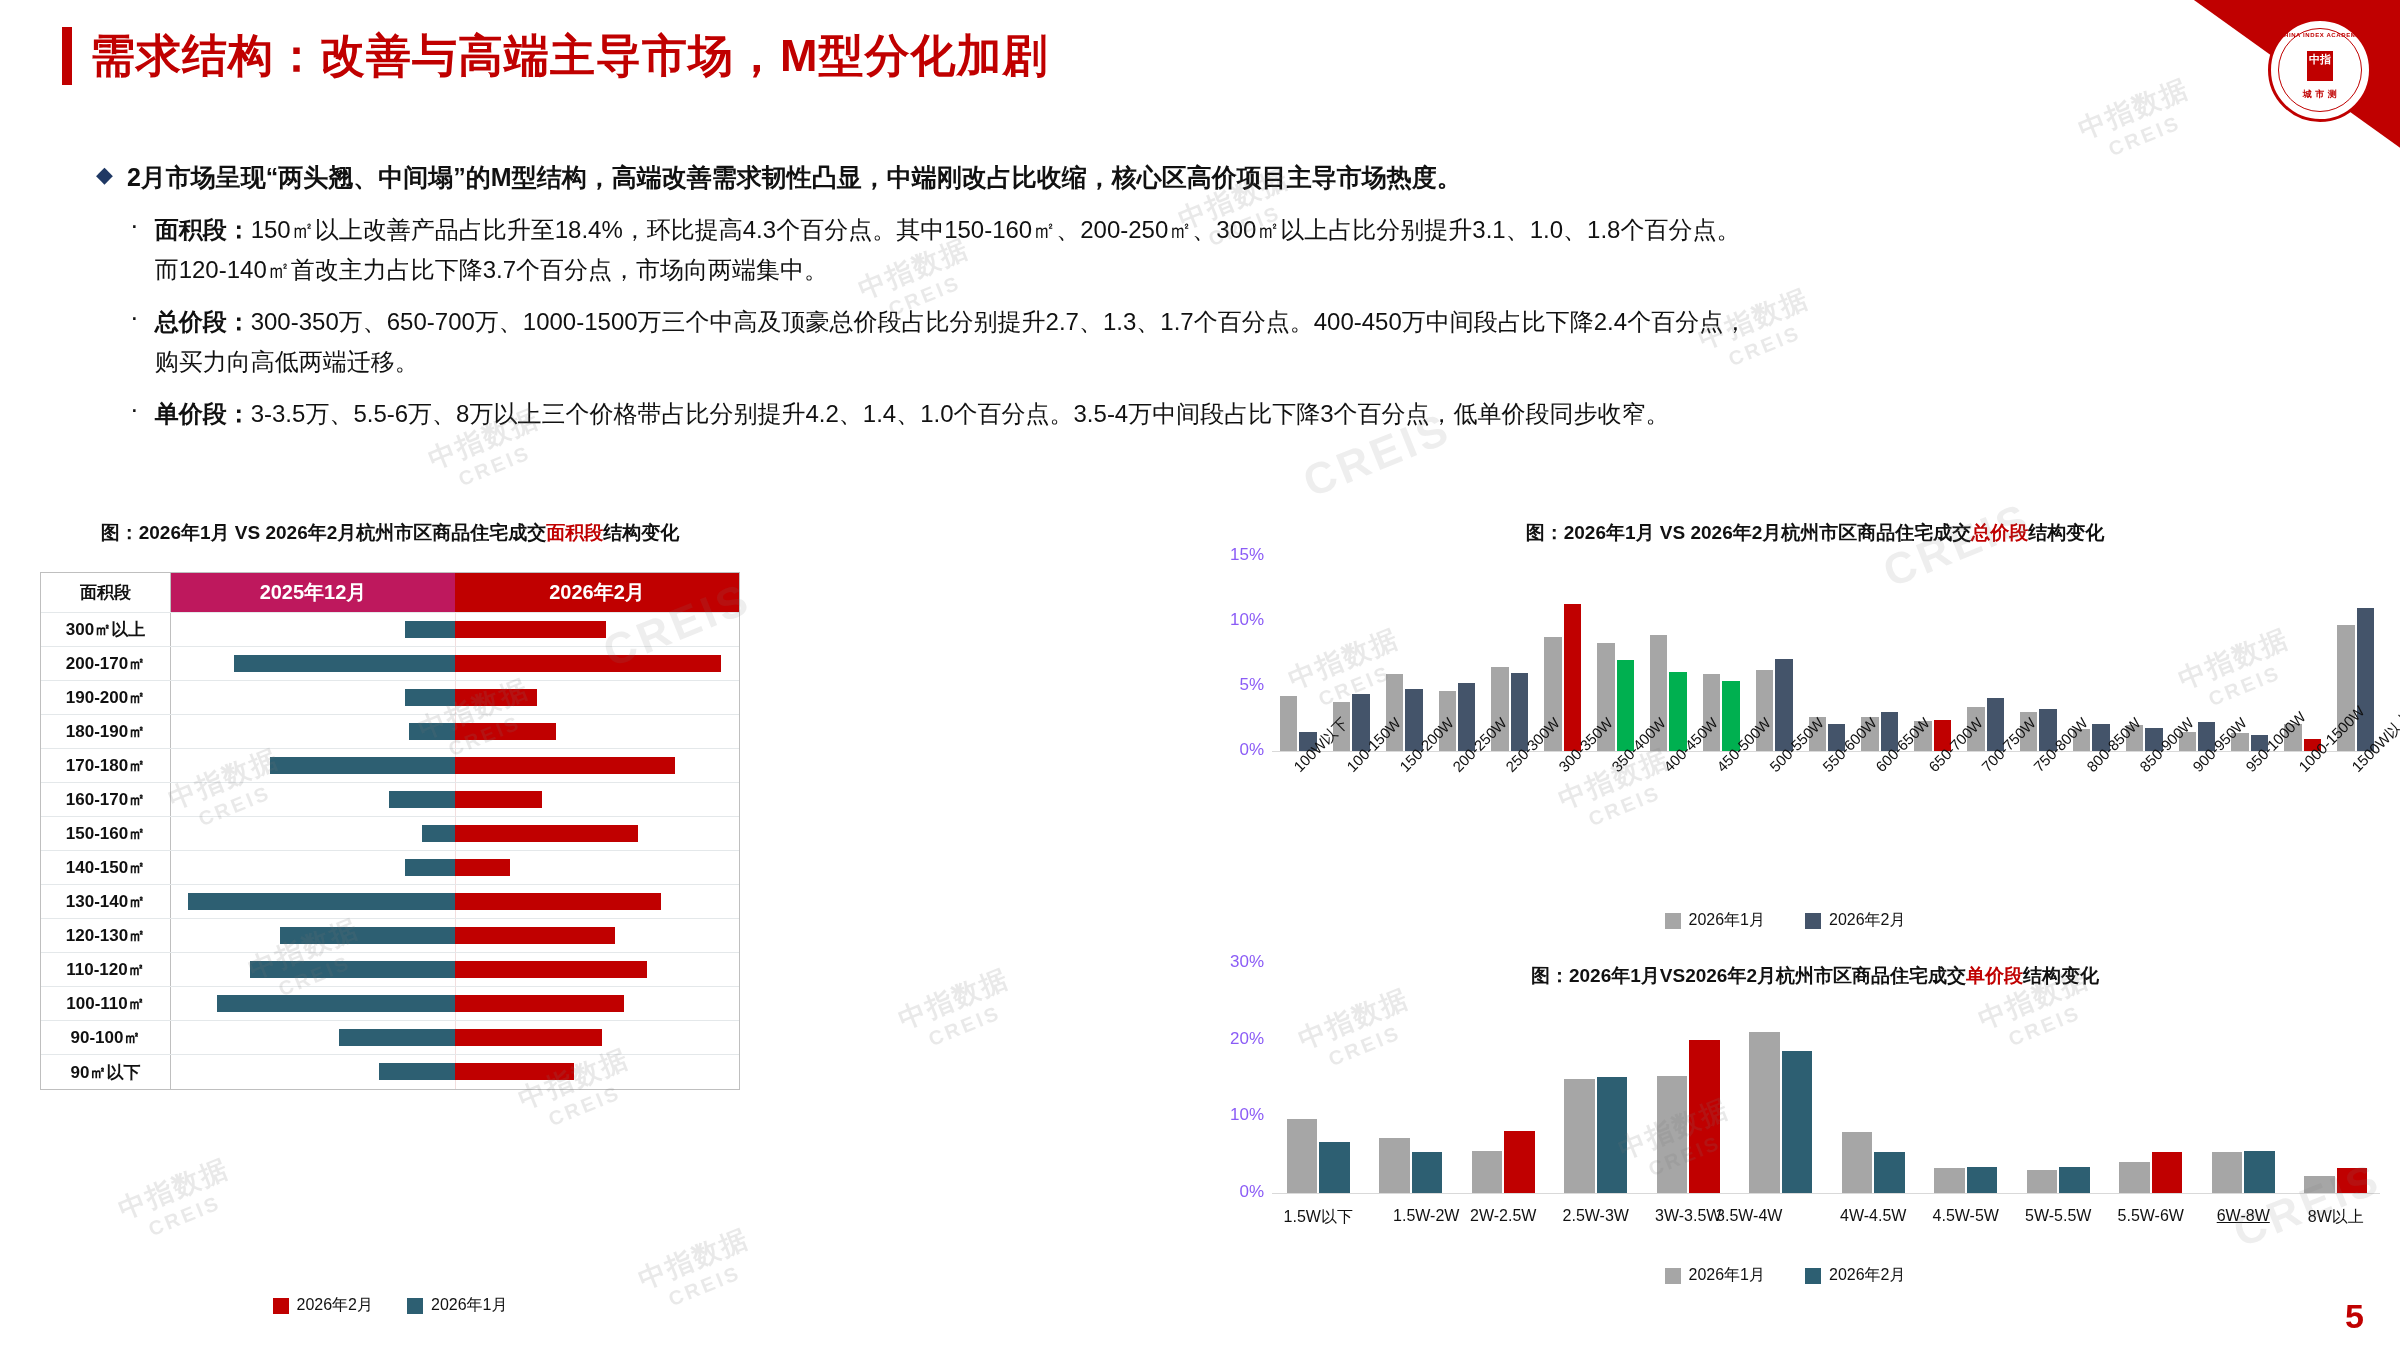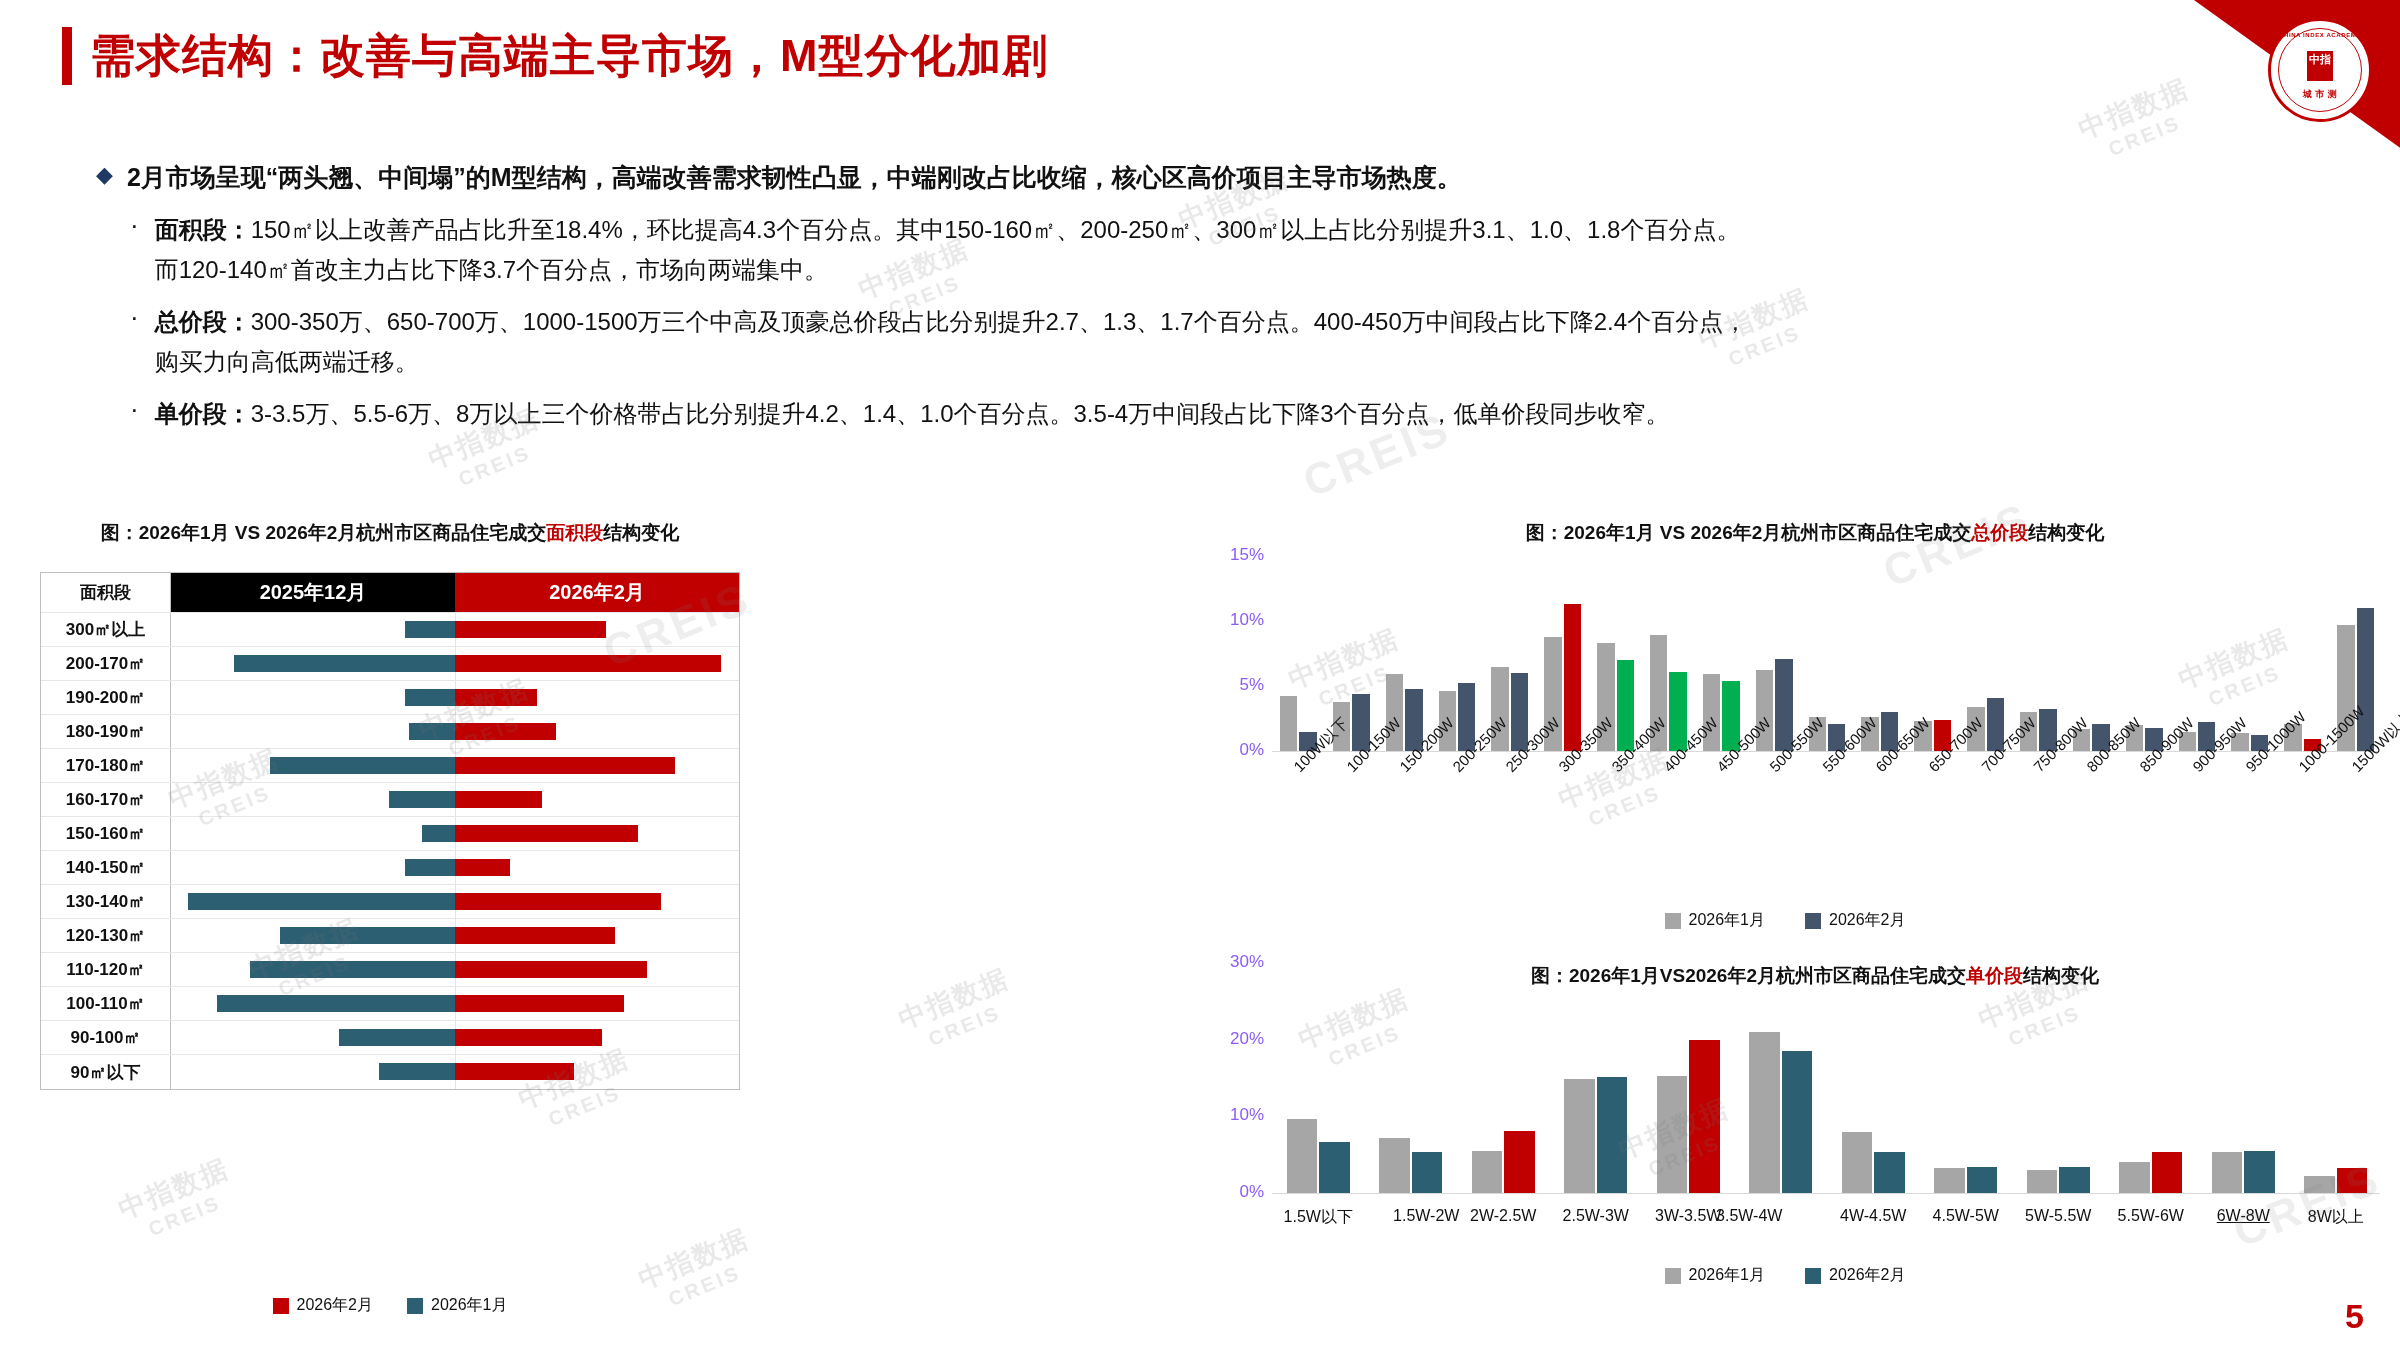--- a/index.html
+++ b/index.html
@@ -74,21 +74,21 @@
   .t-head{height:40px;}
   .t-label{
     width:130px;min-width:130px;display:flex;align-items:center;justify-content:center;
     font-size:17px;font-weight:bold;color:#111;border-right:1px solid #bfbfbf;box-sizing:border-box;
   }
   .t-bars{flex:1;position:relative;}
   .hdr-left,.hdr-right{
     position:absolute;top:0;bottom:0;display:flex;align-items:center;justify-content:center;
     color:#fff;font-size:20px;font-weight:bold;
   }
-  .hdr-left{left:0;width:50%;background:#000000;}
+  .hdr-left{left:0;width:50%;background:#be185d;}
   .hdr-right{right:0;width:50%;background:#c00000;}
   .bar-l{position:absolute;top:8px;height:17px;background:#2d5f72;}
   .bar-r{position:absolute;top:8px;height:17px;background:#c00000;}
   .midline{position:absolute;left:50%;top:0;bottom:0;width:1px;background:#f2dede;}
   .t-legend{position:absolute;left:0;right:0;top:775px;display:flex;justify-content:center;gap:34px;align-items:center;}
   .lg{display:flex;align-items:center;gap:8px;font-size:16px;color:#111;}
   .lg .sw{width:16px;height:16px;display:inline-block;}
 
   
   .rchart{position:absolute;}

